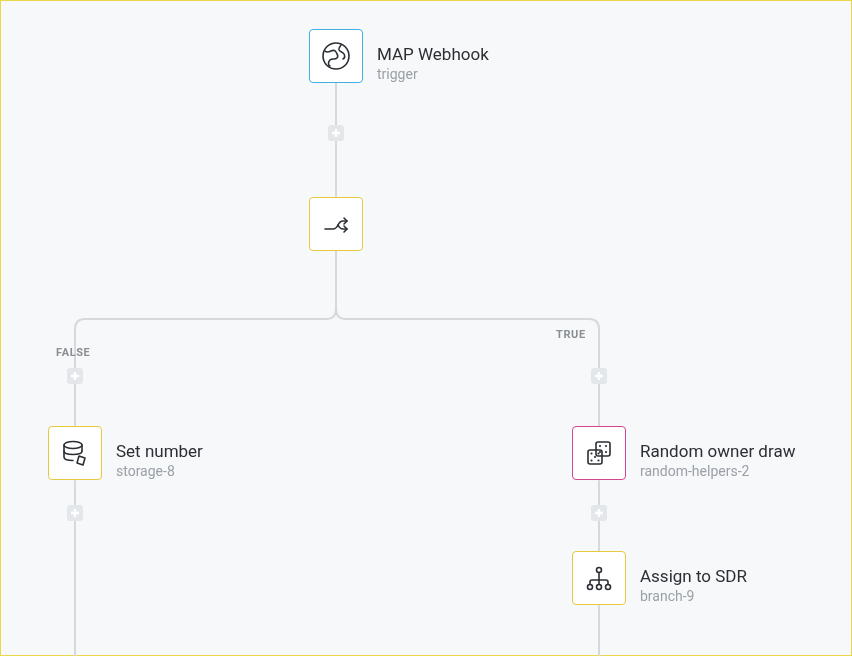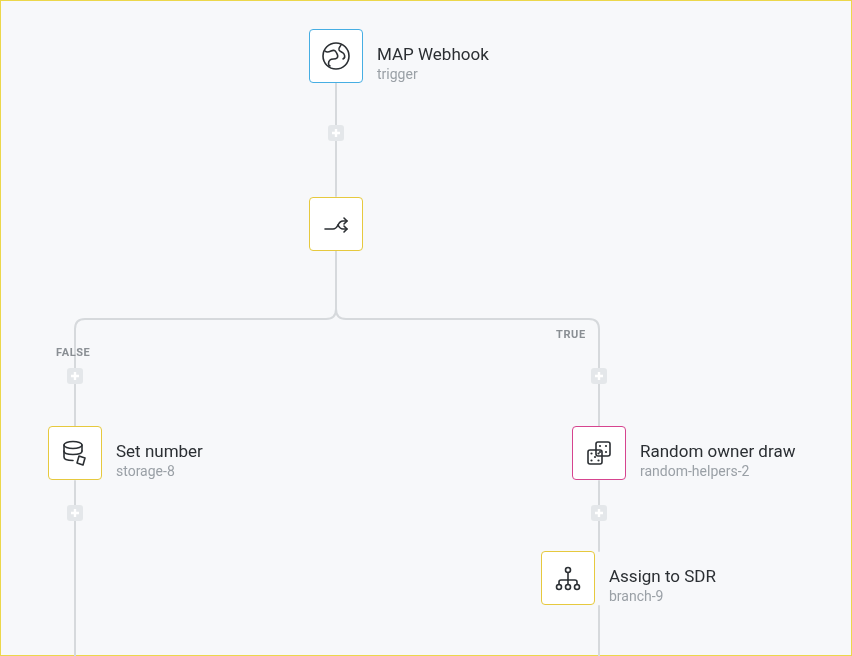--- a/index.html
+++ b/index.html
@@ -128,21 +128,21 @@
             <circle cx="16.5" cy="24.5" r="1.1"></circle>
       </g>
         </svg>
   </div>
   <div class="label-stack">
     <div class="node-title">Random owner draw</div>
     <div class="node-sub">random-helpers-2</div>
   </div>
 </div>
 
-<div class="node" style="left:540px;top:550px">
+<div class="node" style="left:571px;top:550px">
   <div class="icon-box border-yellow">
     <svg viewBox="0 0 34 34">
       <circle cx="17" cy="9" r="2.5"></circle>
       <circle cx="8" cy="26" r="2.5"></circle>
           <circle cx="17" cy="26" r="2.5"></circle>
           <circle cx="26" cy="26" r="2.5"></circle>
       <path d="M17 11.5 V19"></path>
       <path d="M8 23.5 V21 Q8 19 10 19 H24 Q26 19 26 21 V23.5"></path>
       <path d="M17 19 V23.5"></path>
         </svg>

